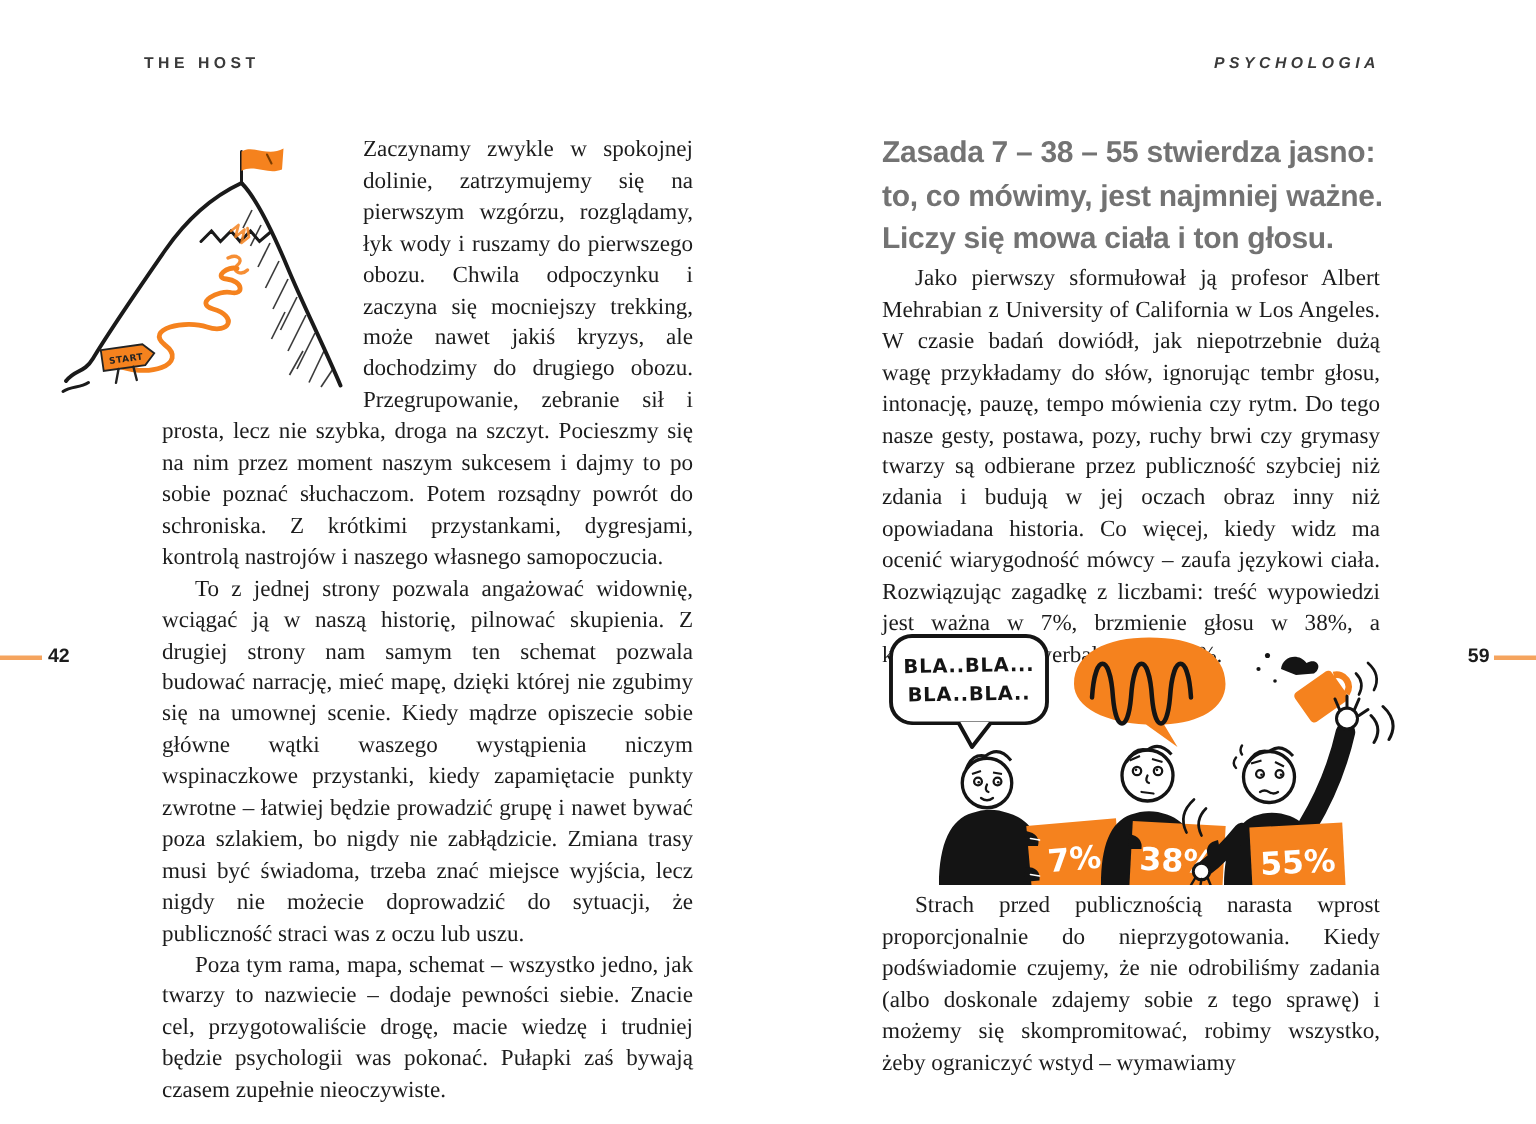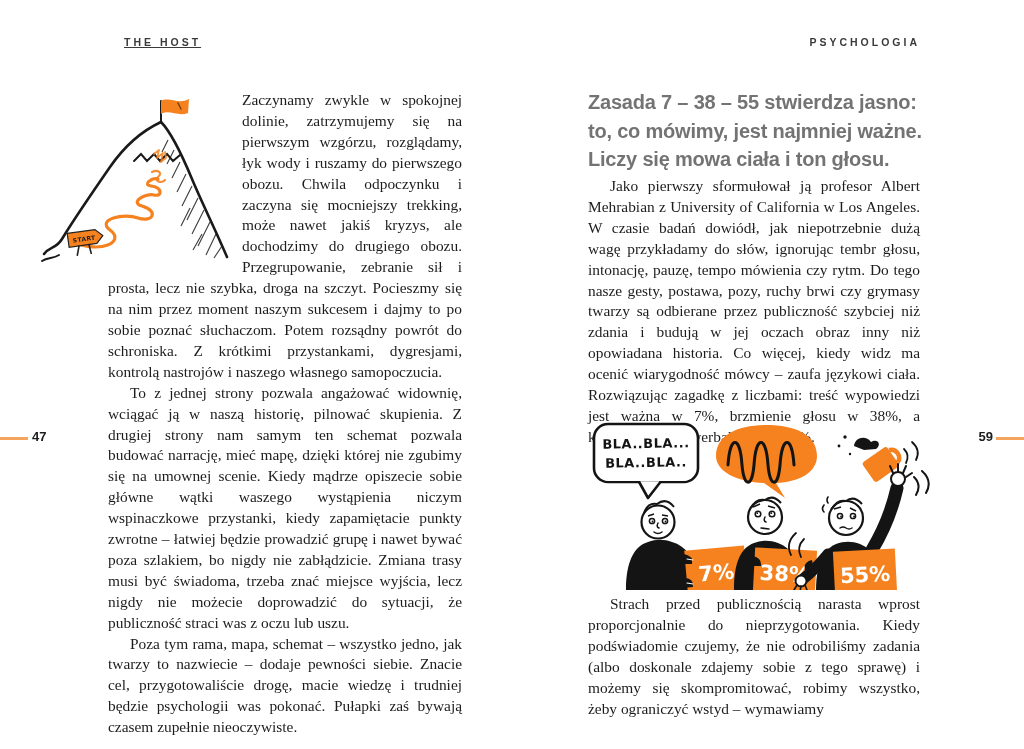--- a/index.html
+++ b/index.html
@@ -1,21 +1,21 @@
 <!DOCTYPE html>
 <html><head>
 <meta charset="utf-8">
 <style>
   html,body{margin:0;padding:0;background:#ffffff;}
   #spread{position:relative;width:1024px;height:749px;background:#ffffff;overflow:hidden;
           font-family:"Liberation Serif", serif;color:#1c1c1c;}
   .running-header{position:absolute;top:36px;font-family:"Liberation Sans",sans-serif;
           font-size:10.5px;font-weight:bold;letter-spacing:3px;color:#3a3a3a;}
-  #header-left{left:124px;text-decoration:underline;}
-  #header-right{right:104px;}
+  #header-left{left:96px;}
+  #header-right{right:104px;font-style:italic;}
   .body-text{font-size:15.4px;line-height:20.9px;text-align:justify;color:#1c1c1c;}
   .body-text p{margin:0;}
   .body-text p.indent{text-indent:22px;}
   #left-body{position:absolute;left:108px;top:90px;width:354px;}
   #mountain-art{float:left;width:192px;height:182px;margin:-2px 10px 6px -68px;}
   #right-heading{position:absolute;left:588px;top:88px;width:344px;
           font-family:"Liberation Sans",sans-serif;font-weight:bold;font-size:20px;
           line-height:28.5px;letter-spacing:-0.2px;color:#737373;}
   #right-body-1{position:absolute;left:588px;top:176px;width:332px;}
   #figures-art{position:absolute;left:588px;top:420px;width:342px;height:170px;}
@@ -179,17 +179,17 @@
         <text class="pct-text" x="277" y="162" text-anchor="middle">55%</text>
       </g>
     </g>
   </svg>
 
   <div id="right-body-2" class="body-text">
     <p class="indent">Strach przed publicznością narasta wprost proporcjonalnie do nieprzygotowania. Kiedy podświadomie czujemy, że nie odrobiliśmy zadania (albo doskonale zdajemy sobie z tego sprawę) i możemy się skompromitować, robimy wszystko, żeby ograniczyć wstyd – wymawiamy</p>
   </div>
 
   <div id="pagerule-left" class="pagerule"></div>
-  <div id="pagenum-left" class="pagenum">47</div>
+  <div id="pagenum-left" class="pagenum">42</div>
   <div id="pagerule-right" class="pagerule"></div>
   <div id="pagenum-right" class="pagenum">59</div>
 
 </div>
 
 </body></html>

